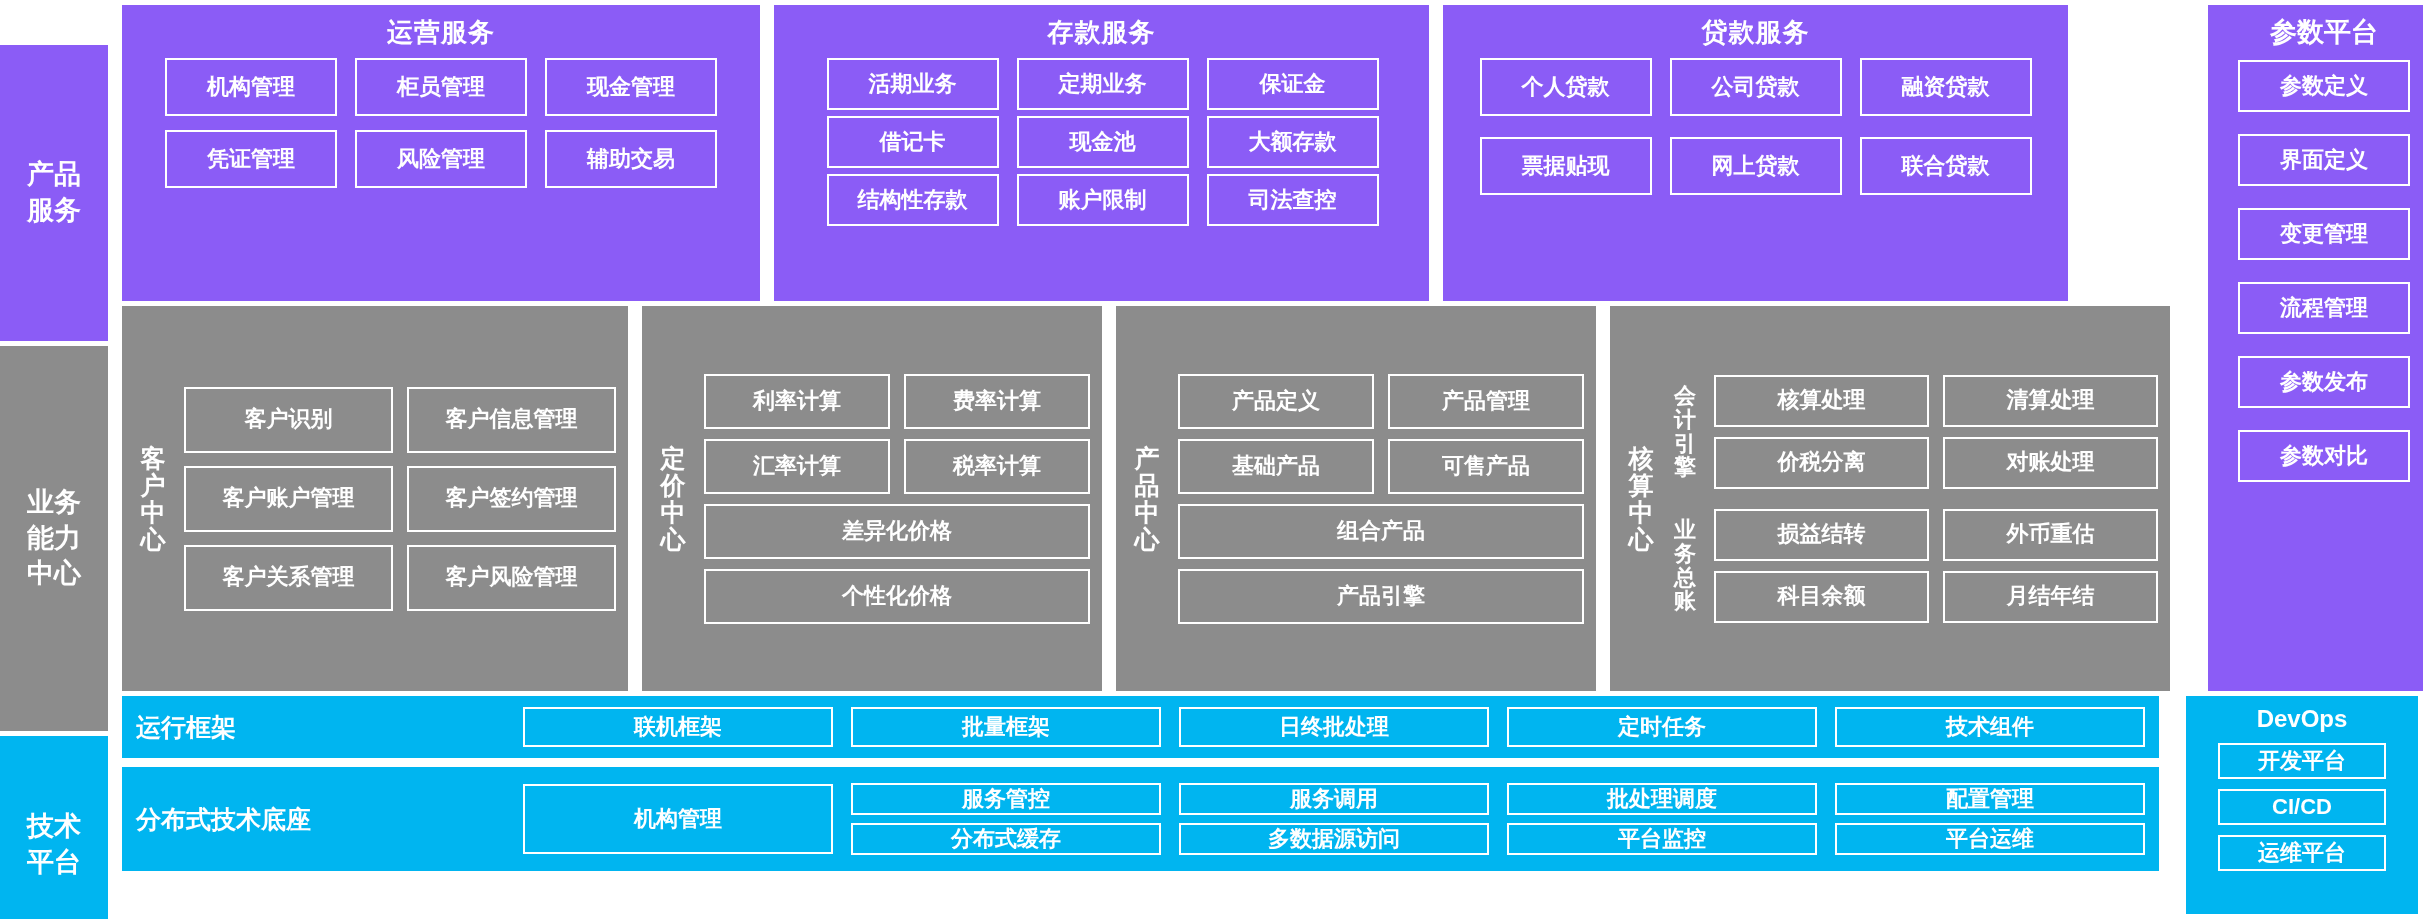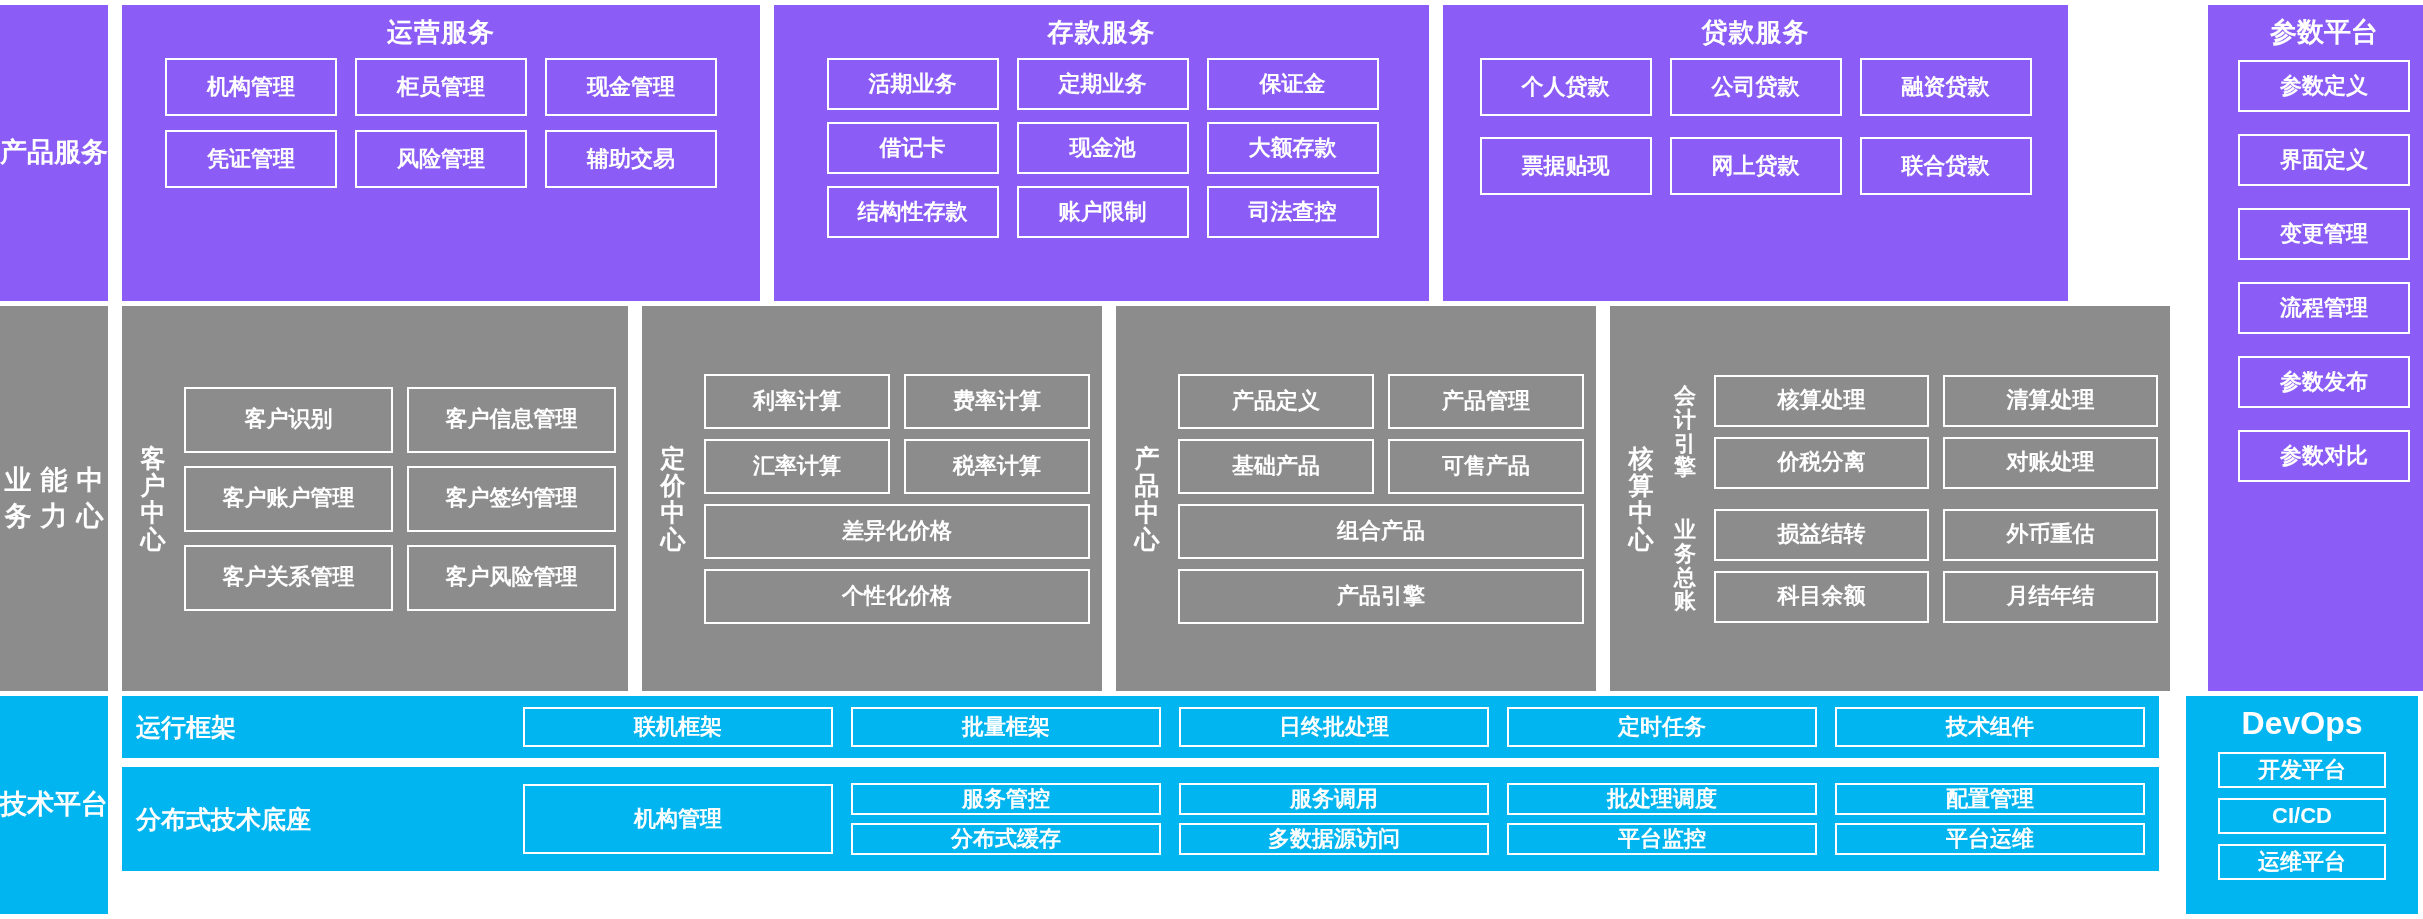--- a/index.html
+++ b/index.html
@@ -7,23 +7,23 @@
   body{
     font-family:"Liberation Sans","DejaVu Sans",sans-serif;
     width:2423px;height:919px;
     -webkit-font-smoothing:antialiased;
   }
   .canvas{position:relative;width:2423px;height:919px;background:#fff;overflow:hidden;}
 
   
   .band{position:absolute;display:flex;box-sizing:border-box;}
   .layer-label{
-    display:flex;align-items:center;justify-content:center;
+    display:flex;flex-direction:column;align-items:center;justify-content:center;
     color:#fff;font-weight:bold;font-size:27px;line-height:1.32;text-align:center;
-    box-sizing:border-box;flex:0 0 auto;
+    box-sizing:border-box;flex:0 0 auto;margin-top:40px;
   }
   .teal{background:#8b5cf6;}
   .gray{background:#8C8C8C;}
   .blue{background:#00B5F0;}
 
   .group{box-sizing:border-box;position:relative;}
   .group-title{
     color:#fff;font-size:26px;font-weight:bold;text-align:center;
     padding-top:10px;padding-bottom:8px;letter-spacing:1px;
   }
@@ -63,21 +63,21 @@
   #row3 .layer-label{width:108px;height:218px;}
   .tp-stack{margin-left:14px;display:flex;flex-direction:column;gap:9px;}
   .tp-bar{display:flex;align-items:center;box-sizing:border-box;padding:0 14px;}
   .tp-name{color:#fff;font-size:25px;font-weight:bold;flex:0 0 auto;text-align:left;}
   .tp-items{display:flex;gap:18px;flex:1;justify-content:flex-end;align-items:center;}
   .tp-col{display:flex;flex-direction:column;gap:8px;}
 
   
   .side-panel{position:absolute;box-sizing:border-box;display:flex;flex-direction:column;align-items:center;}
   .side-title{color:#fff;font-size:27px;font-weight:bold;padding:9px 0 10px;}
-  .side-title.devops{font-size:32px;}
+  .side-title.devops{font-size:24px;}
 </style>
 </head>
 <body>
 
 <div class="canvas">
 
   <div class="band" id="row1">
     <div class="layer-label teal">
       <span>产品</span>
       <span>服务</span>
@@ -90,21 +90,21 @@
         <div class="tile" style="width:172px">柜员管理</div>
         <div class="tile" style="width:172px">现金管理</div>
         <div class="tile" style="width:172px">凭证管理</div>
         <div class="tile" style="width:172px">风险管理</div>
         <div class="tile" style="width:172px">辅助交易</div>
       </div>
     </div>
 
     <div class="group teal r1-group" style="width:655px;">
       <div class="group-title">存款服务</div>
-      <div class="r1-grid" style="gap:12px 18px;padding-left:24px;">
+      <div class="r1-grid" style="gap:6px 18px;padding-left:24px;">
         <div class="tile" style="width:172px;height:52px">活期业务</div>
         <div class="tile" style="width:172px;height:52px">定期业务</div>
         <div class="tile" style="width:172px;height:52px">保证金</div>
         <div class="tile" style="width:172px;height:52px">借记卡</div>
         <div class="tile" style="width:172px;height:52px">现金池</div>
         <div class="tile" style="width:172px;height:52px">大额存款</div>
         <div class="tile" style="width:172px;height:52px">结构性存款</div>
         <div class="tile" style="width:172px;height:52px">账户限制</div>
         <div class="tile" style="width:172px;height:52px">司法查控</div>
       </div>

